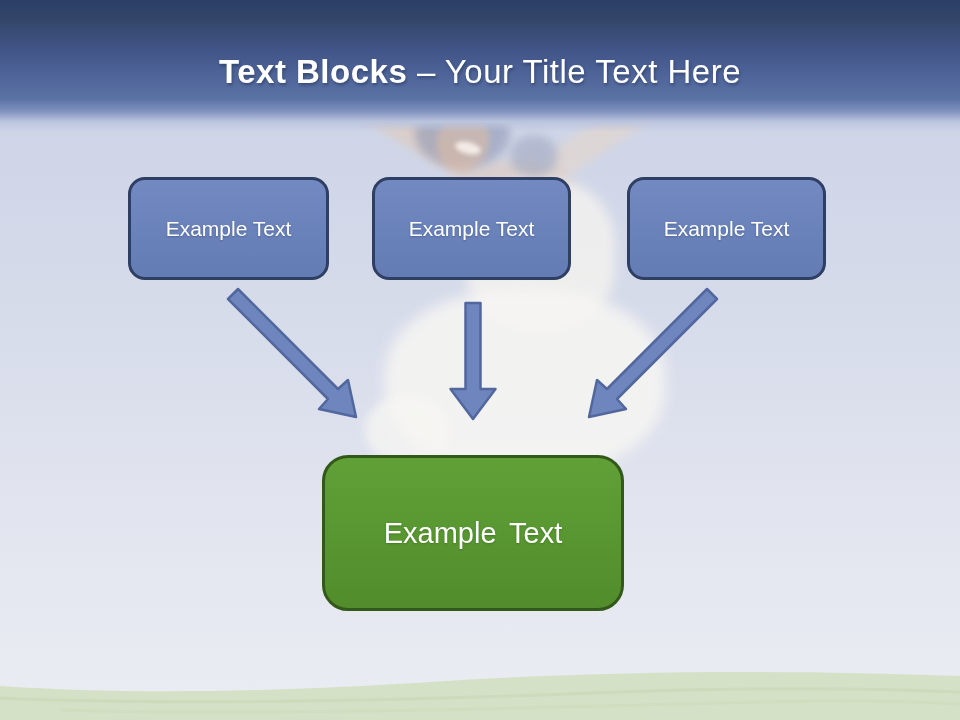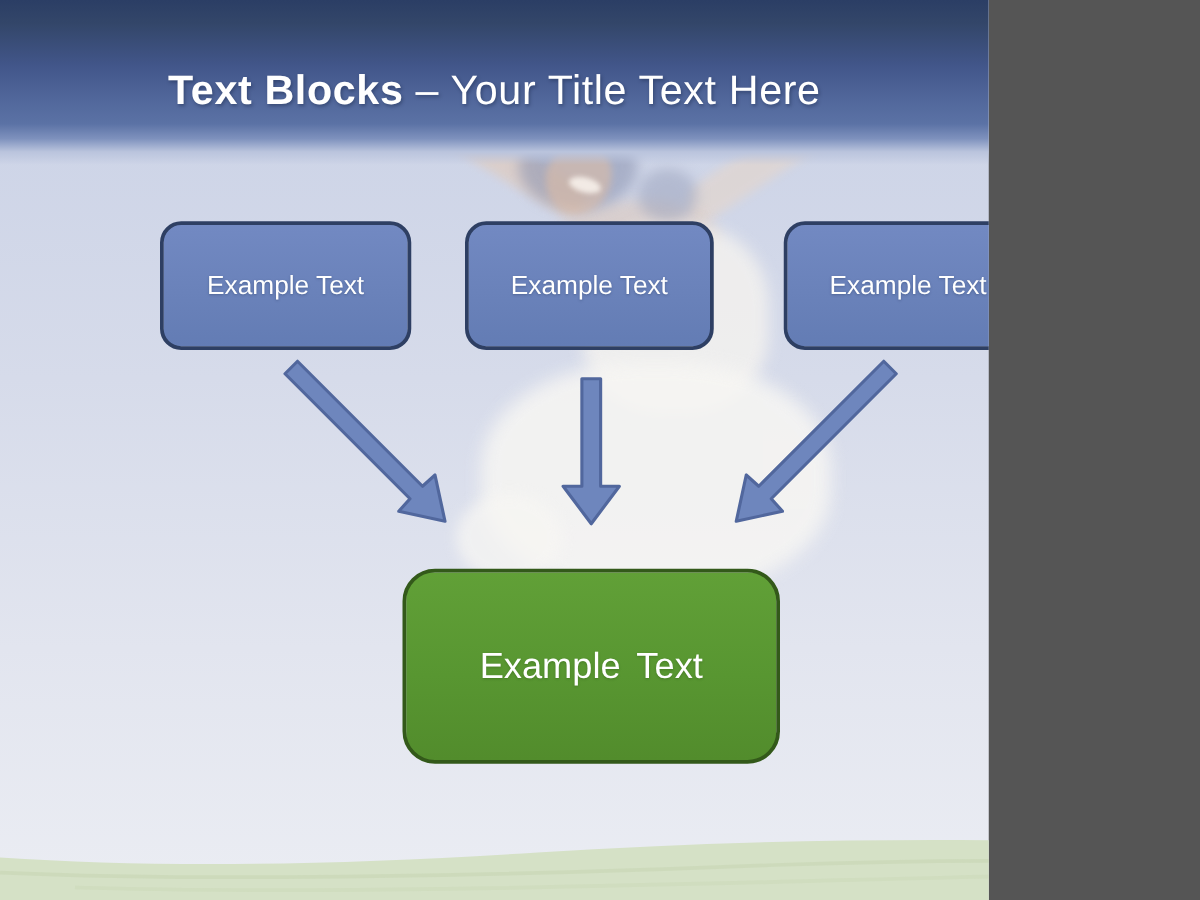--- a/index.html
+++ b/index.html
@@ -1,21 +1,21 @@
 <!DOCTYPE html>
 <html><head>
 <meta charset="utf-8">
 <style>
   * { margin: 0; padding: 0; box-sizing: border-box; }
   html, body { background: #555; }
   body { font-family: "Liberation Sans", sans-serif; }
 
   .slide {
     position: relative;
-    width: 791px; height: 720px;
+    width: 960px; height: 720px;
     overflow: hidden;
     background: linear-gradient(180deg,
       #c5cee3 0%, #cdd4e7 14%, #d6dbea 42%, #e2e5ef 72%, #ebedf3 100%);
   }
 
   
   .photo { position: absolute; inset: 0; z-index: 1; }
   .photo div { position: absolute; }
   .hair-main   { left: 415px; top: 98px;  width: 95px;  height: 70px;  background: #8a92af; border-radius: 50%; filter: blur(5px); opacity: .55; }
   .hair-side   { left: 510px; top: 135px; width: 48px;  height: 42px;  background: #98a0ba; border-radius: 50%; filter: blur(5px); opacity: .5; }

